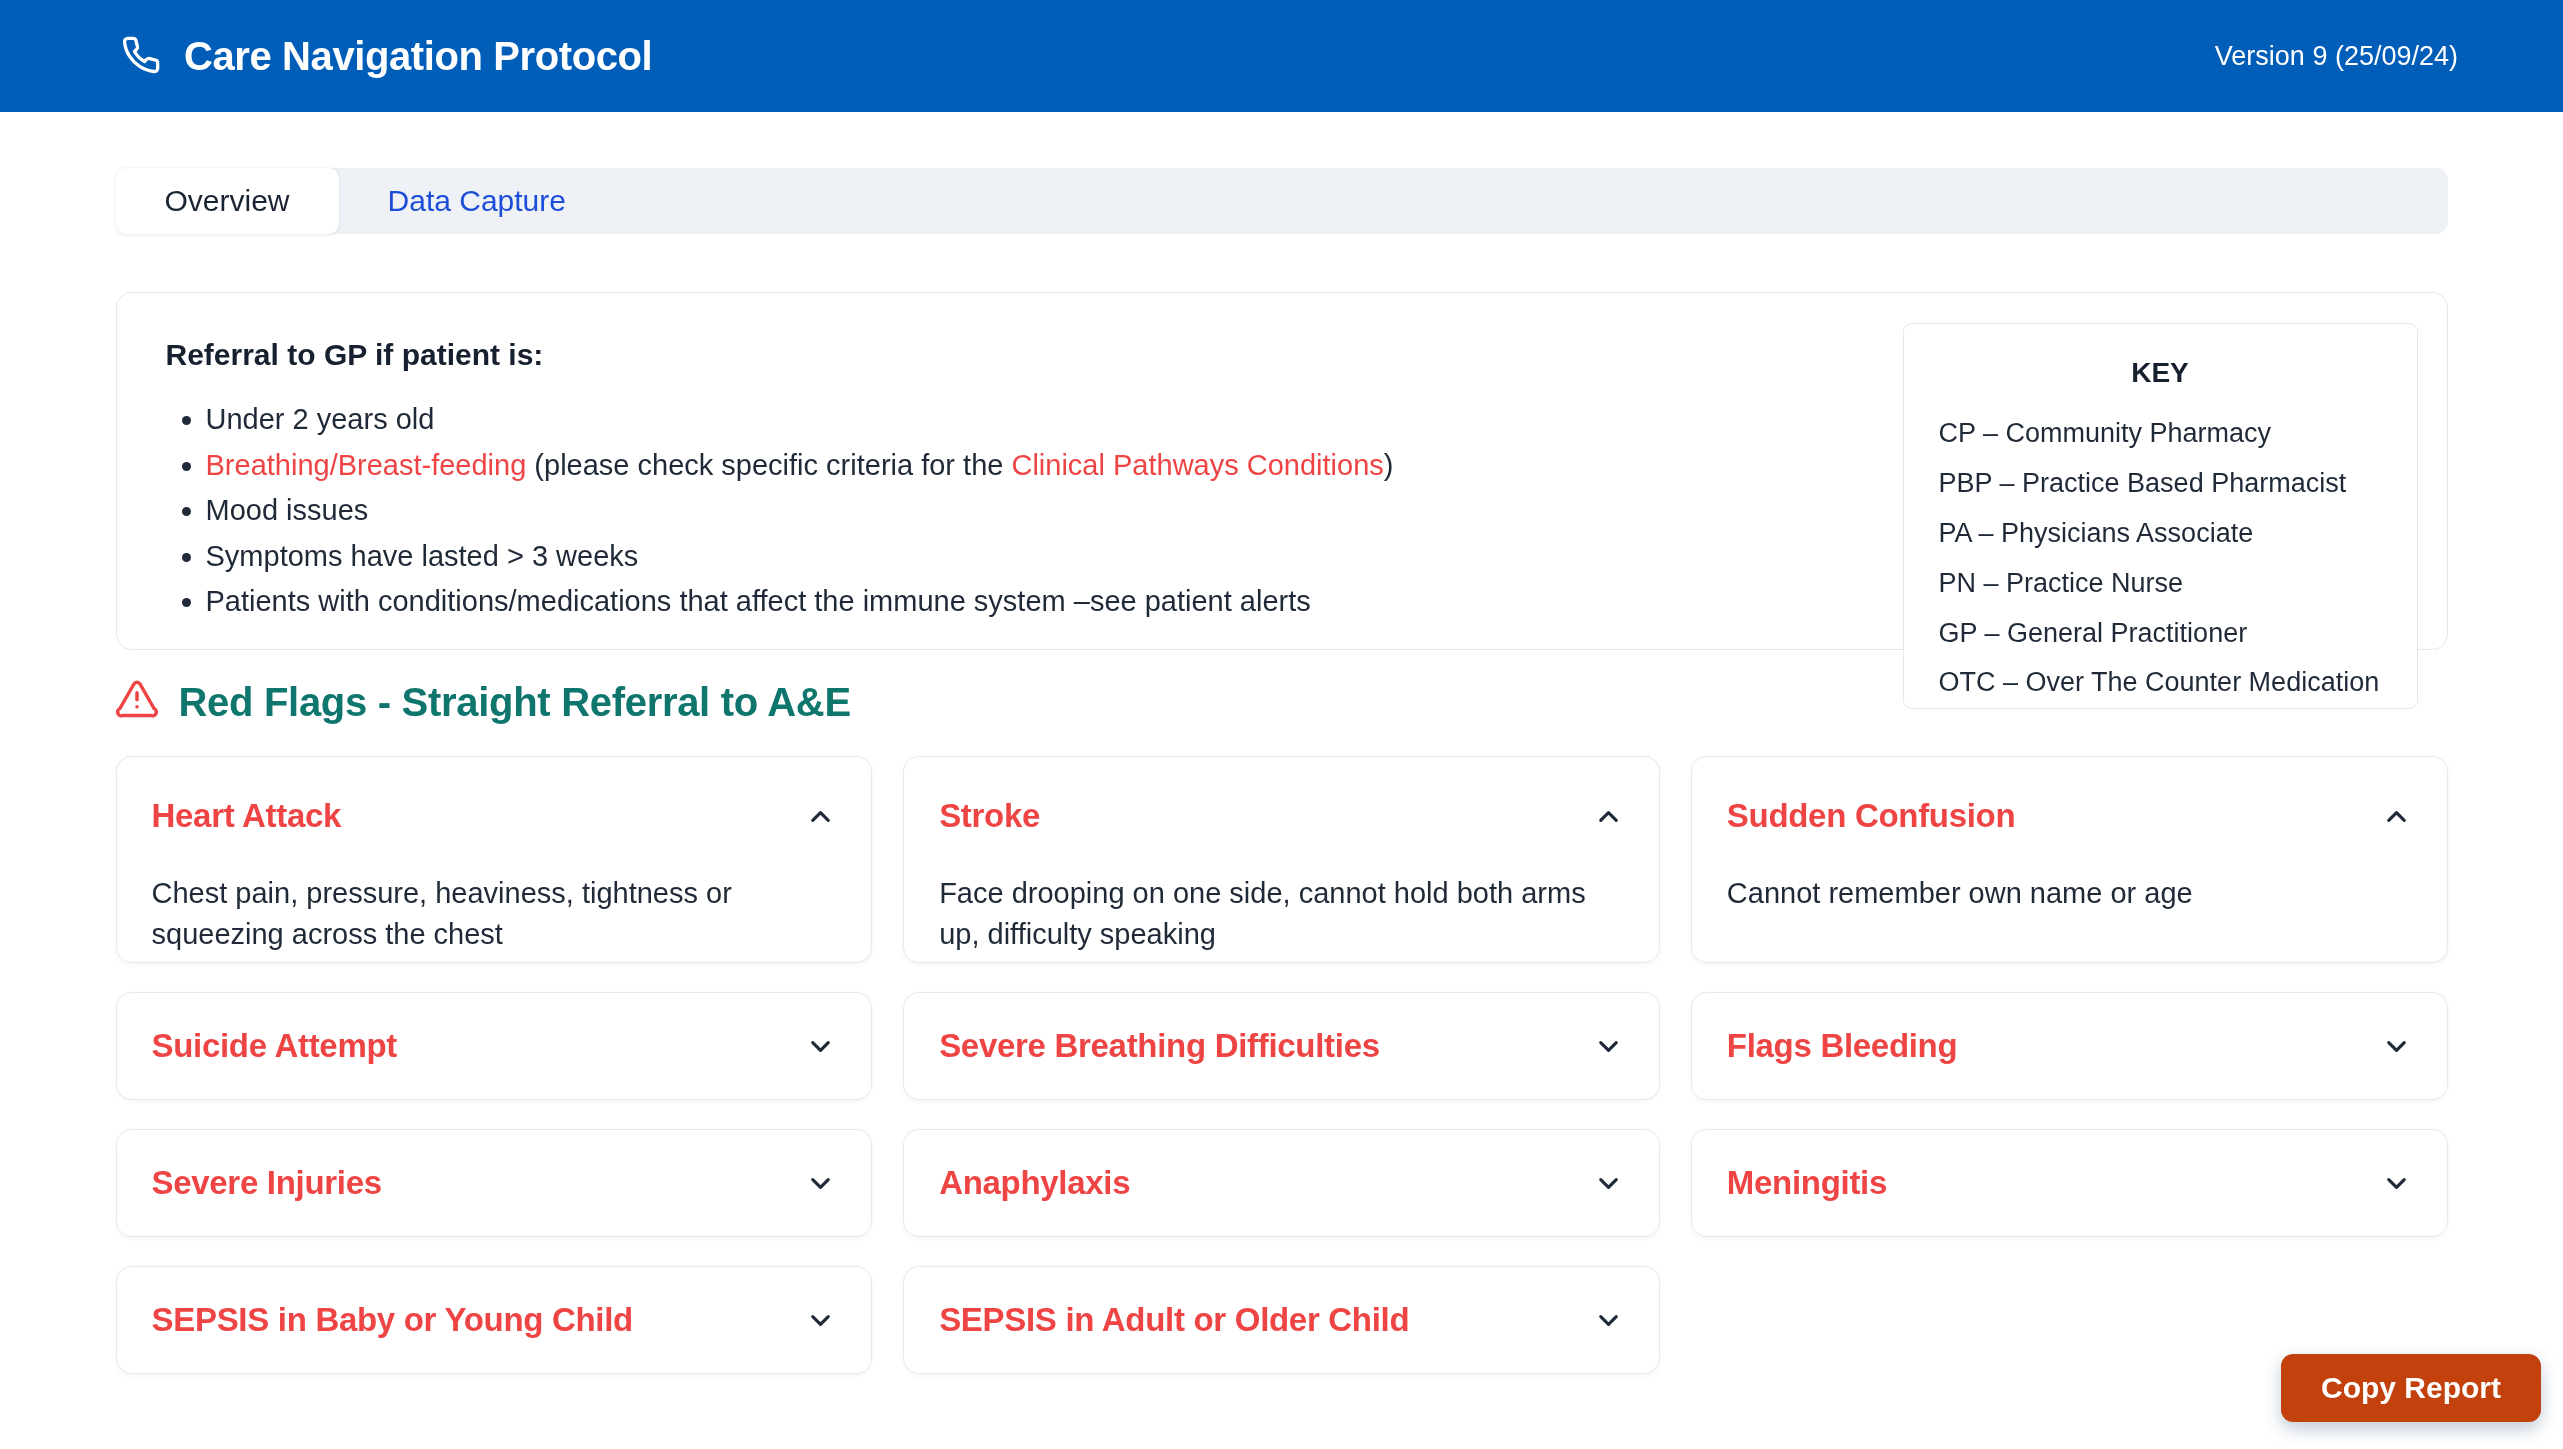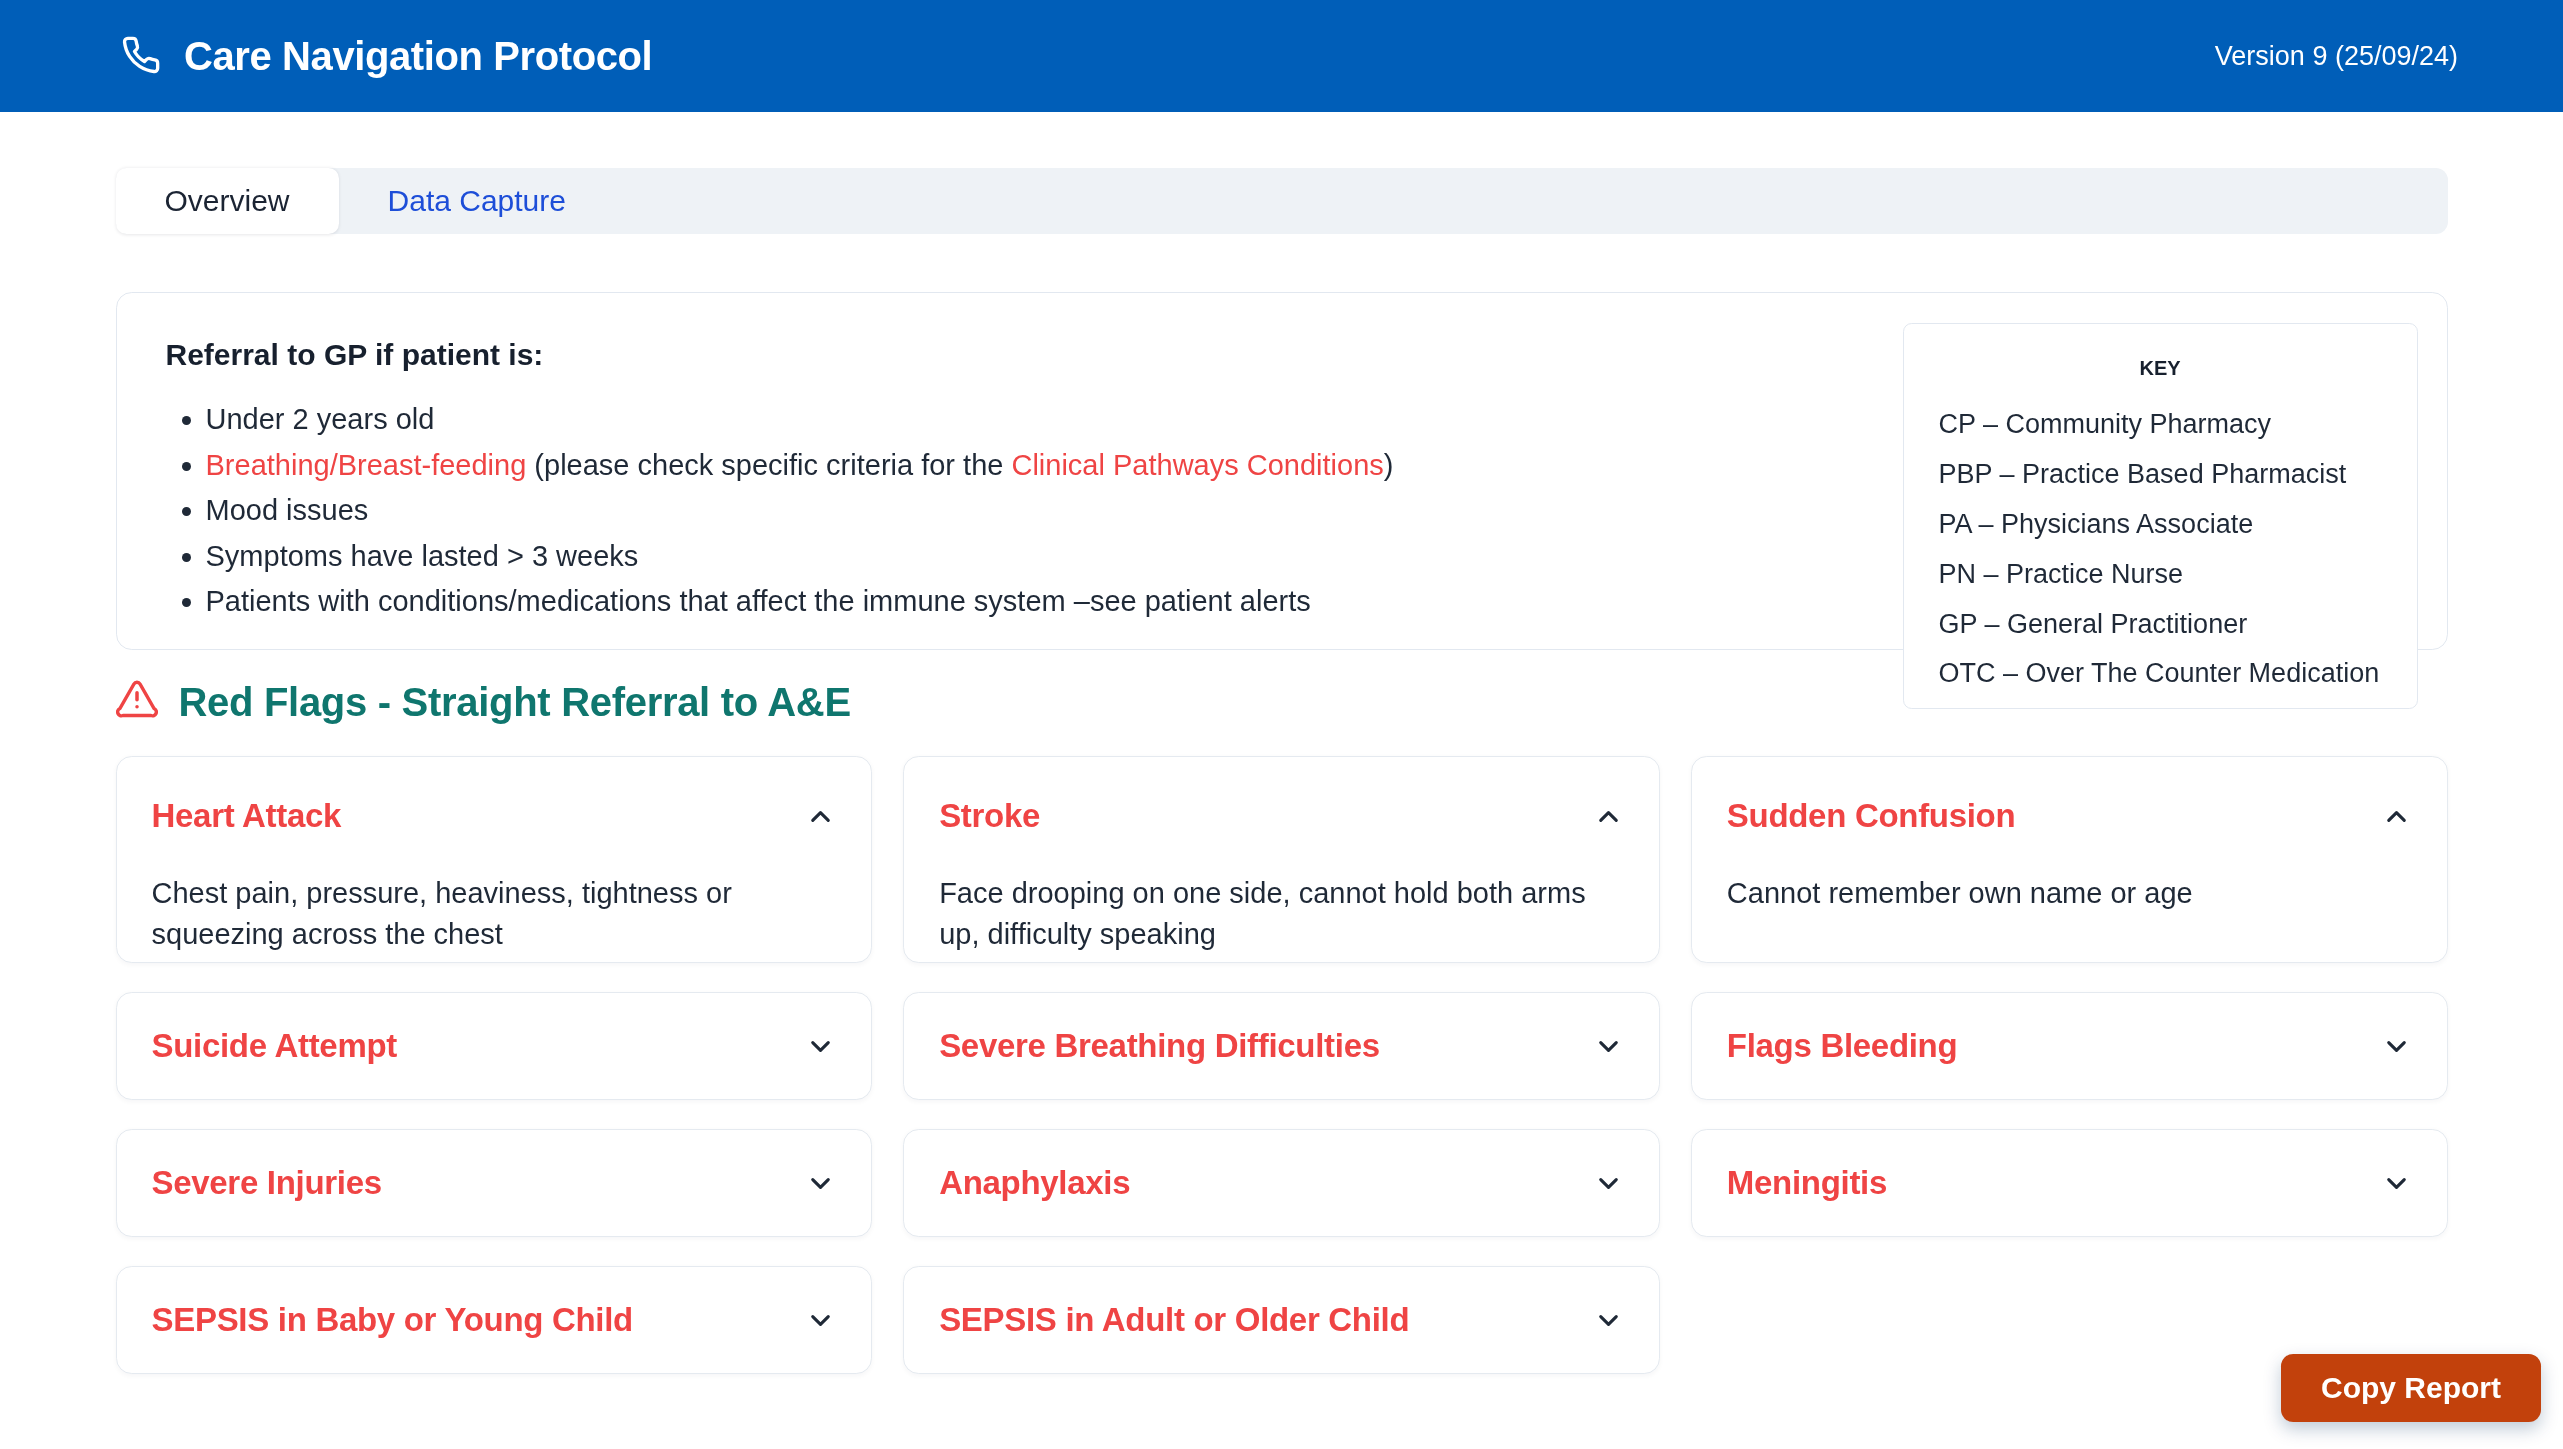--- a/index.html
+++ b/index.html
@@ -71,21 +71,21 @@
 
   .key-box {
     position: absolute;
     top: 30px; right: 29px;
     width: 515px; height: 386px;
     border: 1.7px solid #e2e8f0;
     border-radius: 8.7px;
     background: #ffffff;
     padding: 33px 35px;
   }
-  .key-title { text-align: center; font-size: 20px; font-weight: 700; color: #17202e; margin-bottom: 28px; }
+  .key-title { text-align: center; font-size: 28px; font-weight: 700; color: #17202e; margin-bottom: 28px; }
   .key-entry { font-size: 27px; color: #1f2937; line-height: 1.2; margin-bottom: 17.5px; }
   .key-entry:last-child { margin-bottom: 0; }
 
   
   .redflags-heading {
     margin-top: 27px;
     display: flex; align-items: center; gap: 21px;
     color: #0f766e;
     font-size: 40px; font-weight: 700;
     letter-spacing: -0.3px;

